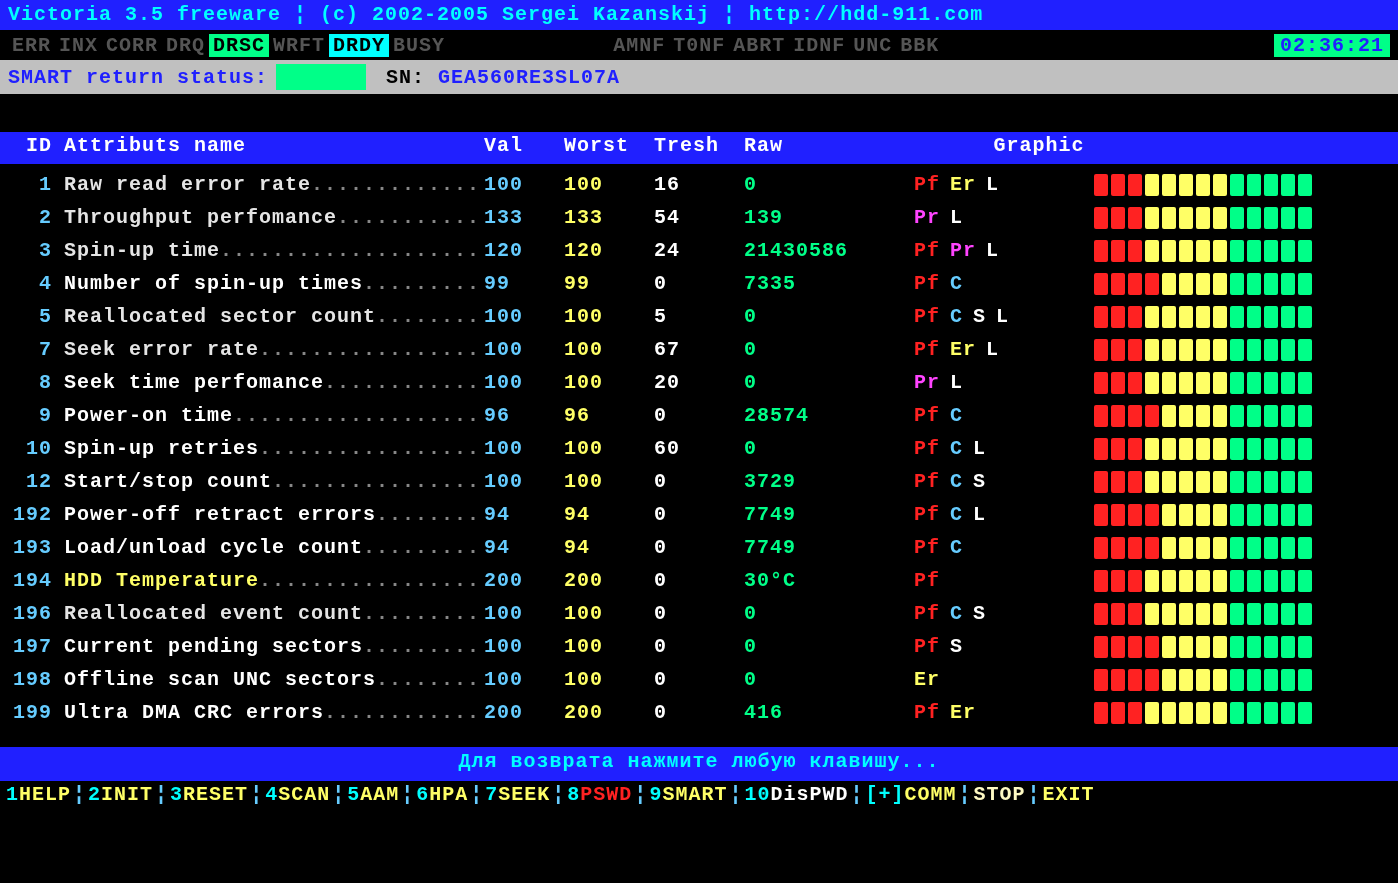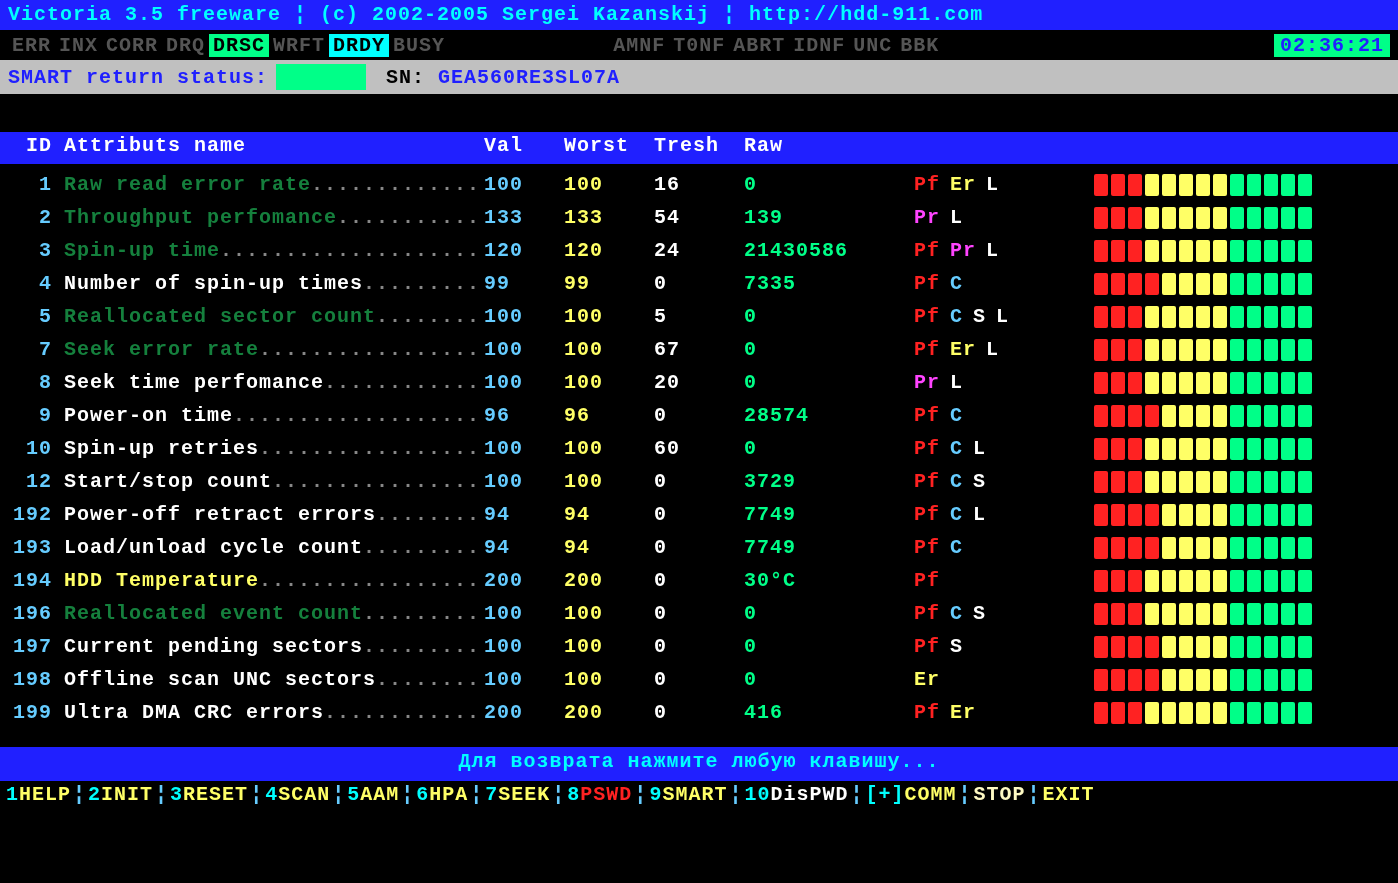--- a/index.html
+++ b/index.html
@@ -57,21 +57,21 @@
   .col-val { width:80px;}
   .col-worst{ width:90px;}
   .col-tresh{ width:90px;}
   .col-raw  { width:170px;}
   .col-flags{ width:180px;}
   .col-graph{ width:250px; text-align:center;}
   .table-body { background:#000; padding: 4px 8px 0 8px;}
   .row { display:flex; height:33px; align-items:center;}
   .cell-id { width:56px; text-align:right; padding-right:12px; color:#66ccff;}
   .cell-name { width:420px; white-space:nowrap; overflow:hidden;}
-  .name-green { color:#15803d;margin-top:24px;}
+  .name-green { color:#e5e5e5;margin-top:24px;}
   .name-white { color:#fff;}
   .name-yellow{ color:#ffff66;}
   .dots { color:#888;}
   .cell-val { width:80px; color:#66ccff;}
   .cell-worst{ width:90px; color:#ffff66;}
   .cell-tresh{ width:90px; color:#fff;}
   .cell-raw  { width:170px; color:#00ff88;}
   .cell-flags{ width:180px;}
   .f-pf{color:#ff2222;} .f-pr{color:#ff44ff;} .f-er{color:#ffff66;}
   .f-c{color:#66ccff;} .f-s{color:#fff;} .f-l{color:#fff;}
@@ -127,20 +127,21 @@
 
 <div class="spacer"></div>
 
 <div class="table-header">
   <div class="col-id">ID</div>
   <div class="col-name">Attributs name</div>
   <div class="col-val">Val</div>
   <div class="col-worst">Worst</div>
   <div class="col-tresh">Tresh</div>
   <div class="col-raw">Raw</div>
+  <div class="col-graph">Graphic</div>
 </div>
 
 <div class="table-body" id="table-body">
     <div class="row">
       <div class="cell-id">1</div>
       <div class="cell-name"><span class="name-green">Raw read error rate</span><span class="dots">..............</span></div>
       <div class="cell-val">100</div>
       <div class="cell-worst">100</div>
       <div class="cell-tresh">16</div>
       <div class="cell-raw">0</div>

